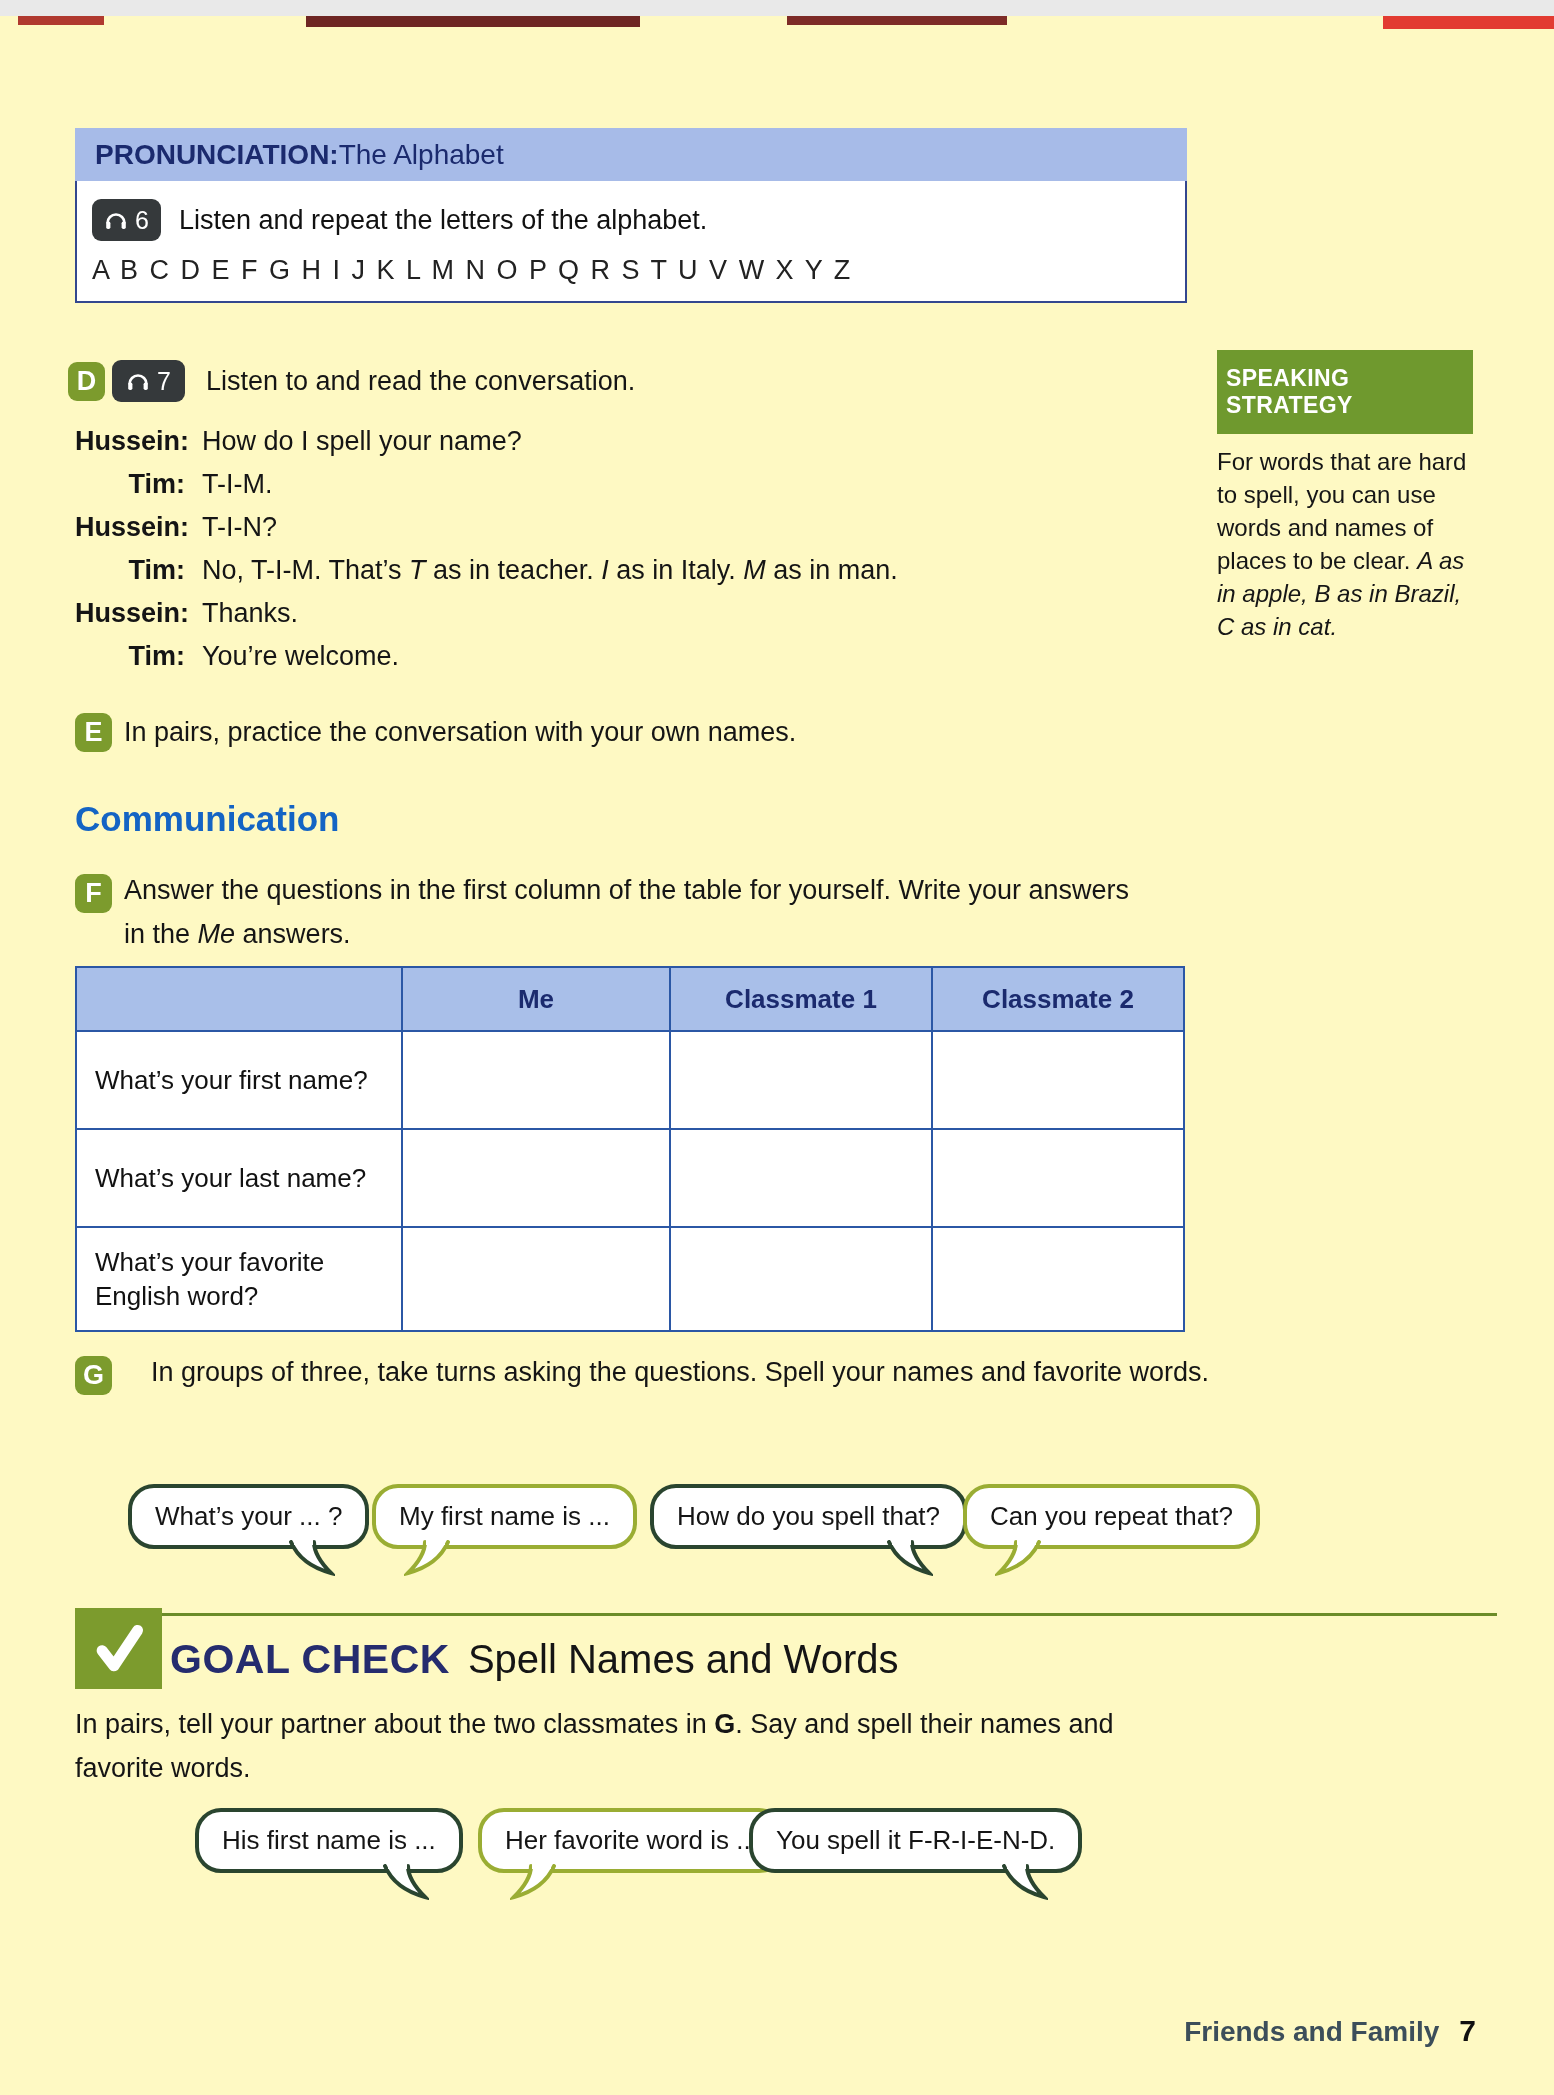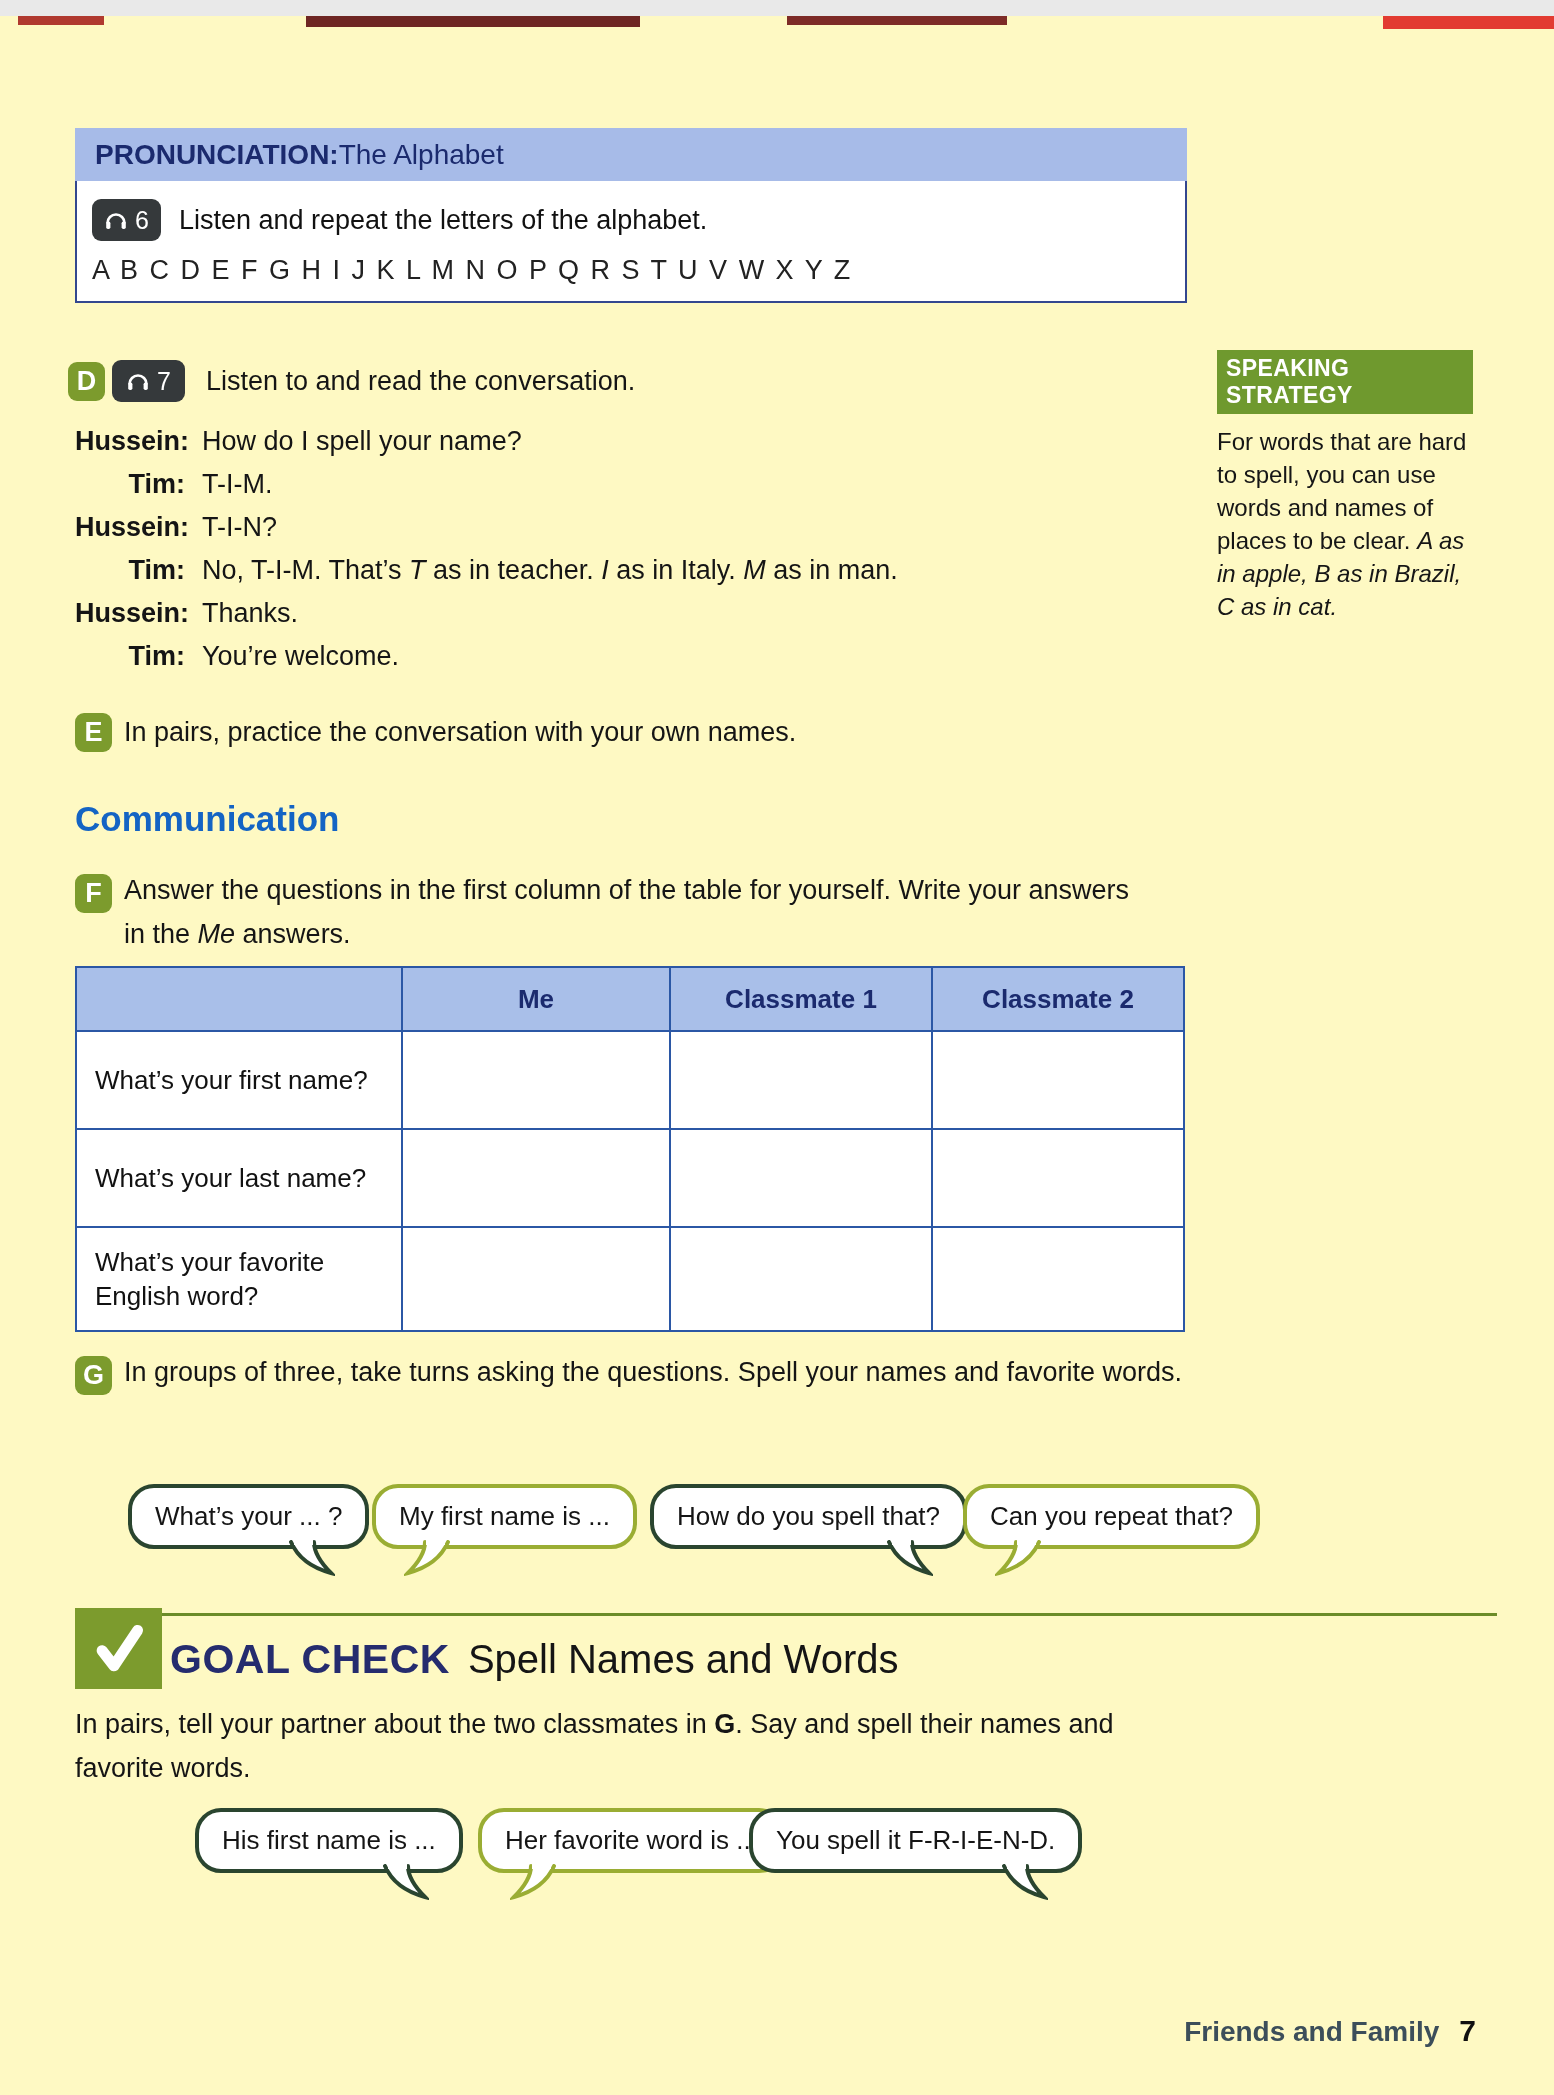--- a/index.html
+++ b/index.html
@@ -39,21 +39,21 @@
   #sec-d{left:68px;top:344px;display:flex;align-items:center;gap:7px;}
   #sec-d .instr{font-size:27px;margin-left:14px;}
   #convo{left:75px;top:404px;}
   .convo-row{display:flex;align-items:center;height:43px;font-size:27px;}
   .speaker{width:110px;text-align:right;font-weight:bold;flex:none;}
   .dialog{margin-left:17px;}
 
   
   #strategy{left:1217px;top:334px;width:256px;}
   #strategy-banner{background:#6f992e;color:#fff;font-weight:bold;font-size:23px;
-                   padding:5px 9px;display:inline-block;letter-spacing:.4px;}
+                   padding:15px 9px;display:inline-block;letter-spacing:.4px;}
   #strategy-body{margin-top:11px;font-size:24px;line-height:33px;color:#161616;width:252px;}
 
   
   #sec-e{left:75px;top:697px;display:flex;align-items:flex-start;gap:12px;}
   #sec-e .instr{font-size:27px;margin-top:4px;}
 
   
   #comm-heading{left:75px;top:783px;font-size:35px;font-weight:bold;color:#1464c4;}
 
   
@@ -68,21 +68,21 @@
   thead th:nth-child(1){width:326px;}
   thead th:nth-child(2){width:268px;}
   thead th:nth-child(3){width:262px;}
   thead th:nth-child(4){width:252px;}
   tbody td{height:98px;background:#fff;}
   tbody tr:last-child td{height:90px;}
   td.q{font-size:26px;line-height:34px;padding:17px 18px;color:#111;}
 
   
   #sec-g{left:75px;top:1340px;display:flex;align-items:flex-start;gap:12px;}
-  #sec-g .instr{font-size:27px;line-height:44px;width:1085px;margin-top:-6px;}
+  #sec-g .instr{font-size:27px;line-height:44px;width:1085px;margin-top:-6px;text-align:right;}
 
   
   .bubble-row{position:absolute;left:0;width:1554px;height:115px;}
   #bubbles-row1{top:1468px;}
   #bubbles-row2{top:1792px;}
   .bubble{position:absolute;top:0;background:#fff;border:4px solid #000;border-radius:26px;
           padding:13px 23px;font-size:26px;white-space:nowrap;}
   .bubble.dark{border-color:#2a452f;}
   .bubble.olive{border-color:#9aad33;}
   .tail{position:absolute;bottom:-31px;width:48px;height:36px;}

